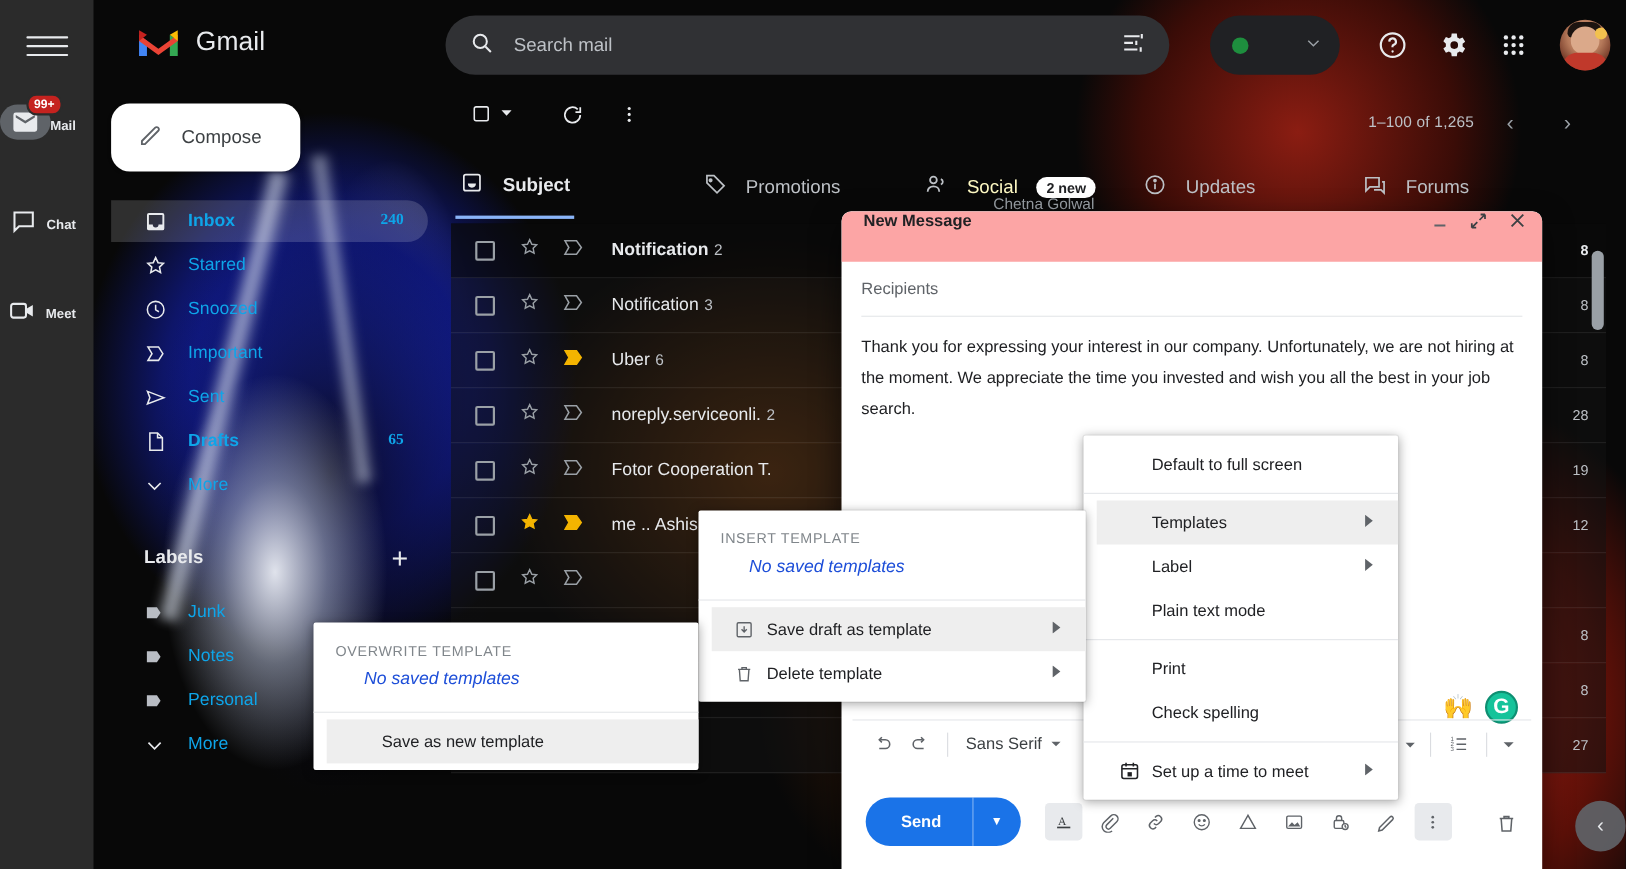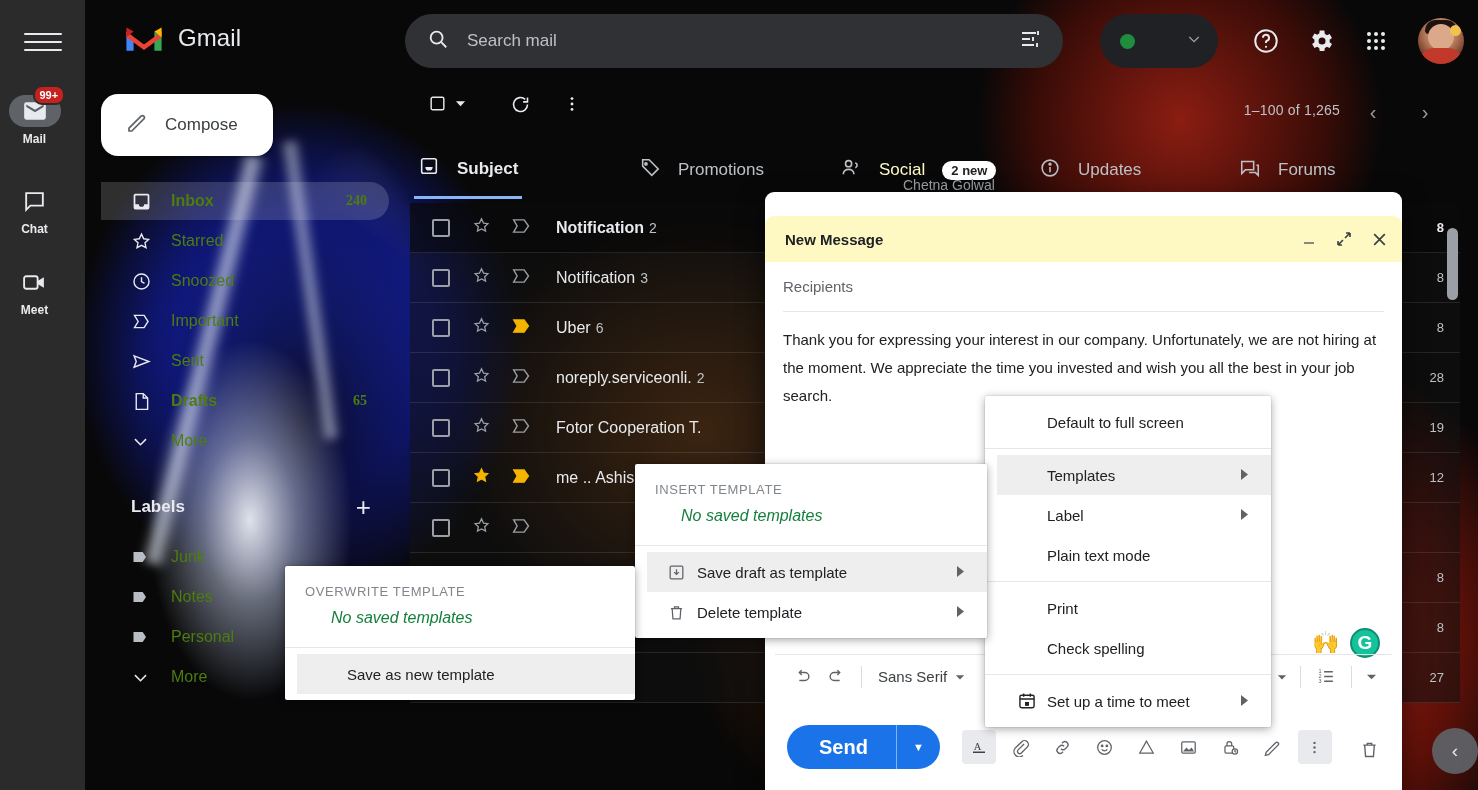--- a/index.html
+++ b/index.html
@@ -40,21 +40,21 @@
     z-index: 12;
   }
   .hamburger {
     position: absolute; left: 24px; top: 26px;
     width: 38px; height: 32px; cursor: pointer;
     display: flex; flex-direction: column; justify-content: center; gap: 6px;
   }
   .hamburger span { display: block; height: 2px; background: #e8eaed; border-radius: 2px; }
   .rail-item {
     position: absolute; left: 0; width: 69px;
-    display: flex; flex-direction: column; align-items: center;
+    display: flex; flex-direction: row; align-items: center;
     cursor: pointer;
   }
   .rail-pill {
     width: 52px; height: 32px; border-radius: 16px;
     display: flex; align-items: center; justify-content: center;
     position: relative;
   }
   .rail-pill.active { background: #5f6368; }
   .rail-label { font-size: 12px; color: #e8eaed; margin-top: 5px; font-weight: 700; }
   .badge {
@@ -109,21 +109,21 @@
     position: absolute; left: 16px; top: 12px;
     width: 172px; height: 62px; border-radius: 17px;
     background: #ffffff; color: #3c4043;
     display: flex; align-items: center; gap: 16px; padding-left: 24px;
     font-size: 17px; cursor: pointer;
     box-shadow: 0 1px 3px rgba(0,0,0,0.35);
   }
   .nav-item {
     position: absolute; left: 16px; width: 288px; height: 38px;
     display: flex; align-items: center; border-radius: 0 19px 19px 0;
-    padding-left: 30px; cursor: pointer; color: #4d7c0f; font-size: 16px;
+    padding-left: 30px; cursor: pointer; color: #0ea5e9; font-size: 16px;
   }
   .nav-item.active { background: rgba(255,255,255,0.16); font-weight: 700; }
   .nav-ico { width: 26px; display: flex; align-items: center; justify-content: flex-start; }
   .nav-label { margin-left: 14px; flex: 1; }
   .nav-count { margin-right: 22px; font-size: 14px; font-family: Liberation Serif, serif; }
   .labels-head {
     position: absolute; left: 46px; width: 258px; height: 34px;
     display: flex; align-items: center; justify-content: space-between;
     color: #e8eaed; font-size: 17px; font-weight: 700; padding-right: 18px;
   }
@@ -183,23 +183,23 @@
   }
 
   
   .compose {
     position: absolute; left: 765px; top: 192px; width: 637px; height: 598px;
     background: #ffffff; border-radius: 9px 9px 0 0;
     box-shadow: 0 10px 26px rgba(0,0,0,0.55);
     z-index: 20; overflow: hidden;
   }
   .cmp-head {
-    height: 46px; background: #fef9c3; border-radius: 9px 9px 0 0;
-    display: flex; align-items: center; justify-content: space-between;
-    padding: 0 14px 0 20px; cursor: move; margin-top: 24px;
+    height: 46px; background: #fca5a5; border-radius: 9px 9px 0 0;
+    display: flex; align-items: flex-start; justify-content: space-between;
+    padding: 0 14px 0 20px; cursor: move;
   }
   .cmp-title { font-size: 15px; font-weight: 700; color: #202124; }
   .cmp-ctrls { display: flex; align-items: center; gap: 19px; color: #5f6368; }
   .cmp-ctrl { cursor: pointer; display: flex; align-items: center; }
   .cmp-field {
     height: 50px; margin: 0 18px; border-bottom: 1px solid #e4e6e9;
     display: flex; align-items: center; color: #5f6368; font-size: 15px;
     cursor: text;
   }
   .cmp-body {
@@ -215,21 +215,21 @@
   .fmt-font { font-size: 15px; color: #3c4043; padding: 0 6px; display: flex; align-items: center; gap: 8px; cursor: pointer; }
   .fmt-sep { width: 1px; height: 22px; background: #dadce0; margin: 0 6px; }
   .send-bar {
     position: absolute; left: 0; right: 0; bottom: 0; height: 86px;
     display: flex; align-items: center; padding: 0 22px;
   }
   .send-btn {
     height: 44px; background: #1a73e8; border-radius: 22px;
     display: flex; align-items: center; color: #fff; cursor: pointer;
   }
-  .send-label { padding: 0 28px 0 32px; font-size: 20px; font-weight: 700; }
+  .send-label { padding: 0 28px 0 32px; font-size: 15px; font-weight: 700; }
   .send-split { width: 1px; height: 44px; background: rgba(255,255,255,0.45); }
   .send-caret { padding: 0 16px; font-size: 11px; }
   .sb-icon { width: 34px; height: 34px; margin-left: 8px; display: flex; align-items: center; justify-content: center; color: #5f6368; cursor: pointer; border-radius: 4px; font-size: 17px; }
   .sb-icon.sel { background: #e8eaed; }
   .trash-right { position: absolute; right: 22px; bottom: 26px; color: #5f6368; cursor: pointer; }
   .emoji-row { position: absolute; right: 22px; bottom: 132px; display: flex; align-items: center; gap: 10px; }
   .gram {
     width: 30px; height: 30px; border-radius: 50%;
     background: #15c39a; color: #fff;
     display: flex; align-items: center; justify-content: center;
@@ -249,21 +249,21 @@
   }
   .menu-item.hl { background: #eeeeee; }
   .menu-item .mi-ico { width: 30px; display: flex; align-items: center; color: #5f6368; }
   .menu-item .mi-label { flex: 1; }
   .menu-item .mi-arrow { margin-left: 24px; color: #5f6368; font-size: 11px; }
   .menu-sep { height: 1px; background: #e4e6e9; margin: 6px 0; }
   .menu-head {
     padding: 12px 20px 6px 20px; font-size: 13px; color: #80868b;
     letter-spacing: .6px; text-transform: uppercase;
   }
-  .menu-empty { padding: 4px 20px 14px 46px; font-size: 16px; color: #15803d; font-style: italic; }
+  .menu-empty { padding: 4px 20px 14px 46px; font-size: 16px; color: #1d4ed8; font-style: italic; }
 
   #menu-more    { left: 985px; top: 396px; width: 286px; }
   #menu-tmpl    { left: 635px; top: 464px; width: 352px; }
   #menu-overwr  { left: 285px; top: 566px; width: 350px; }
 </style>
 </head>
 <body>
 
 <div id="app">
 

